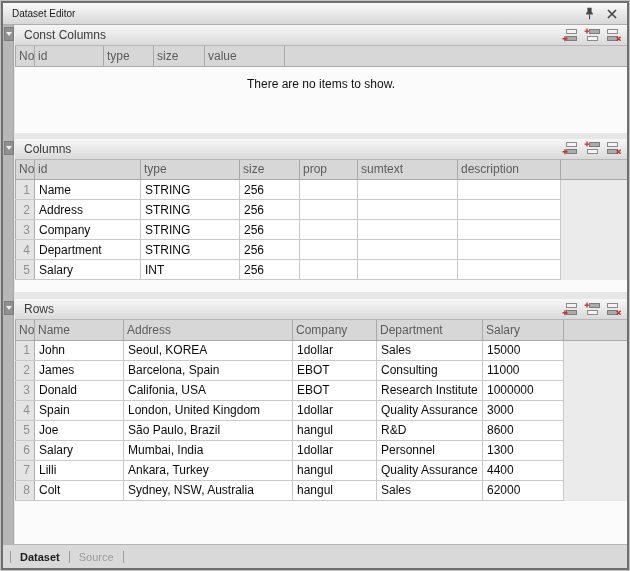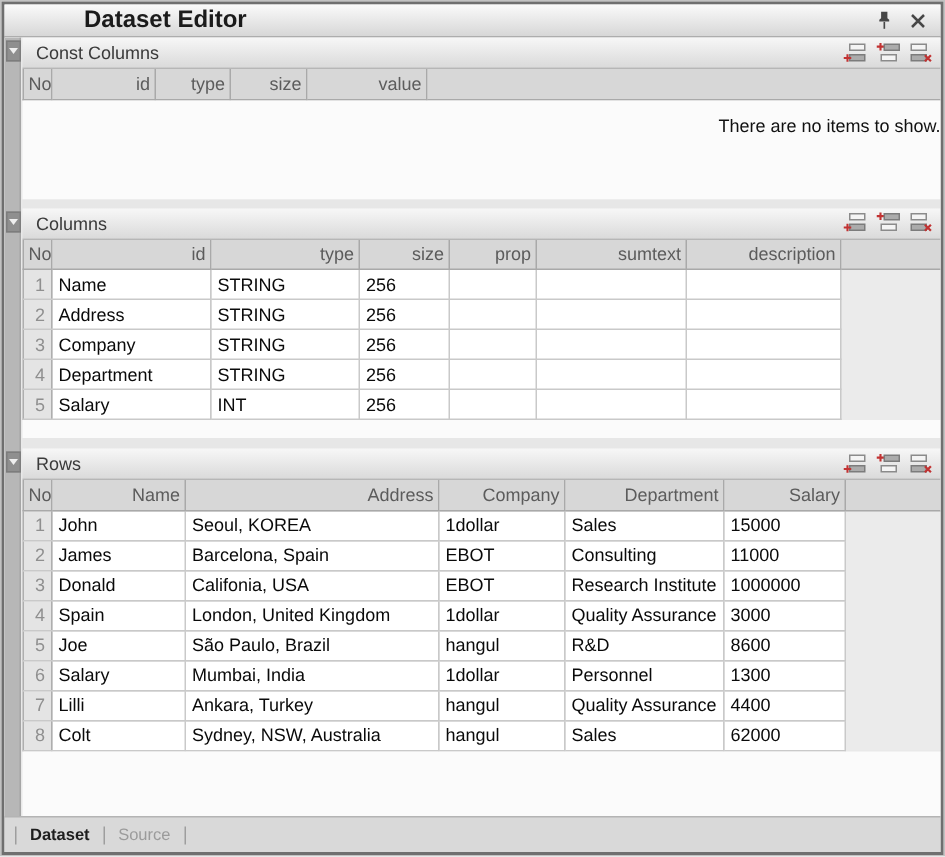--- a/index.html
+++ b/index.html
@@ -3,21 +3,21 @@
 <meta charset="utf-8">
 <style>
   * { box-sizing: border-box; }
   html,body { margin:0; padding:0; background:#ffffff; font-family:"Liberation Sans", sans-serif; }
   .window { width:630px; height:571px; border:1px solid #c2c2c2; background:#e9e9e9; }
   .frame  { width:100%; height:100%; border:2px solid #6f6f6f; display:flex; flex-direction:column; background:#e9e9e9; }
 
   
   .titlebar { flex:0 0 22px; background:linear-gradient(#fafafa,#d7d7d7); border-bottom:1px solid #adadad;
               display:flex; align-items:center; padding:0 7px 0 9px; }
-  .titlebar .title { flex:1; font-size:16px; font-weight:bold; color:#1b1b1b;margin-left:44px; }
+  .titlebar .title { flex:1; font-size:10px; font-weight:normal; color:#1b1b1b; }
   .tb-btn { width:17px; height:15px; display:flex; align-items:center; justify-content:center; margin-left:5px; cursor:default; }
 
   
   .main { flex:1 1 auto; position:relative; background:#e9e9e9; overflow:hidden; }
   .gutter { position:absolute; left:0; top:0; bottom:0; width:11px; background:#b7b7b7; border-right:1px solid #a6a6a6; }
   .content { position:absolute; left:12px; top:0; right:0; bottom:0; display:flex; flex-direction:column; }
 
   .gap1 { flex:0 0 6px; background:#e7e7e7; }
   .gap2 { flex:0 0 7px; background:#e7e7e7; }
 
@@ -27,31 +27,31 @@
   .section-header .sec-title { flex:1; font-size:12px; color:#3a3a3a; }
   .collapse-btn { position:absolute; left:-11px; top:2px; width:10px; height:14px; background:#8f8f8f; border:1px solid #7d7d7d;
                   display:flex; align-items:center; justify-content:center; cursor:default; }
   .collapse-tri { width:0; height:0; border-left:3px solid transparent; border-right:3px solid transparent; border-top:4px solid #efefef; }
   .sec-tools { display:flex; align-items:center; gap:4px; }
   .tool-btn { width:18px; height:16px; display:flex; align-items:center; justify-content:center; cursor:default; }
 
   
   table.grid { border-collapse:collapse; table-layout:fixed; width:100%; }
   table.grid th { height:20px; background:#d7d7d7; border-right:1px solid #a9a9a9; border-bottom:1px solid #a9a9a9;
-                  font-size:12px; font-weight:normal; color:#5c5c5c; text-align:right; padding:0 3px;
+                  font-size:12px; font-weight:normal; color:#5c5c5c; text-align:left; padding:0 3px;
                   white-space:nowrap; overflow:hidden; }
   table.grid th:first-child { border-left:1px solid #a9a9a9; text-align:right; }
   table.grid th.filler { border-right:none; }
   table.grid td { height:20px; background:#ffffff; border-right:1px solid #c9c9c9; border-bottom:1px solid #c9c9c9;
                   font-size:12px; color:#0a0a0a; padding:0 4px; white-space:nowrap; overflow:hidden; }
   table.grid td:first-child { border-left:1px solid #aeaeae; }
   table.grid td.row-no { background:#e4e4e4; color:#8f8f8f; border-right:1px solid #aeaeae; text-align:right; padding-right:4px; }
   table.grid td.filler { background:#ebebeb; border-right:none; border-bottom:none; }
 
-  .empty-body { flex:0 0 66px; background:#fbfbfb; text-align:right; padding-top:10px; font-size:12px; color:#111; }
+  .empty-body { flex:0 0 66px; background:#fbfbfb; text-align:center; padding-top:10px; font-size:12px; color:#111; }
   .section-foot { background:#fbfbfb; }
   .foot-cols { flex:0 0 12px; }
   .foot-rows { flex:1 1 auto; }
 
   
   .tabbar { flex:0 0 24px; background:#d9d9d9; border-top:1px solid #b4b4b4; display:flex; align-items:center; padding-left:7px; }
   .tab-sep { width:1px; height:12px; background:#9e9e9e; margin:0 9px 0 0; }
   .tab { font-size:11px; margin-right:9px; cursor:default; }
   .tab.active { color:#1d1d1d; font-weight:bold; }
   .tab.inactive { color:#9b9b9b; }

